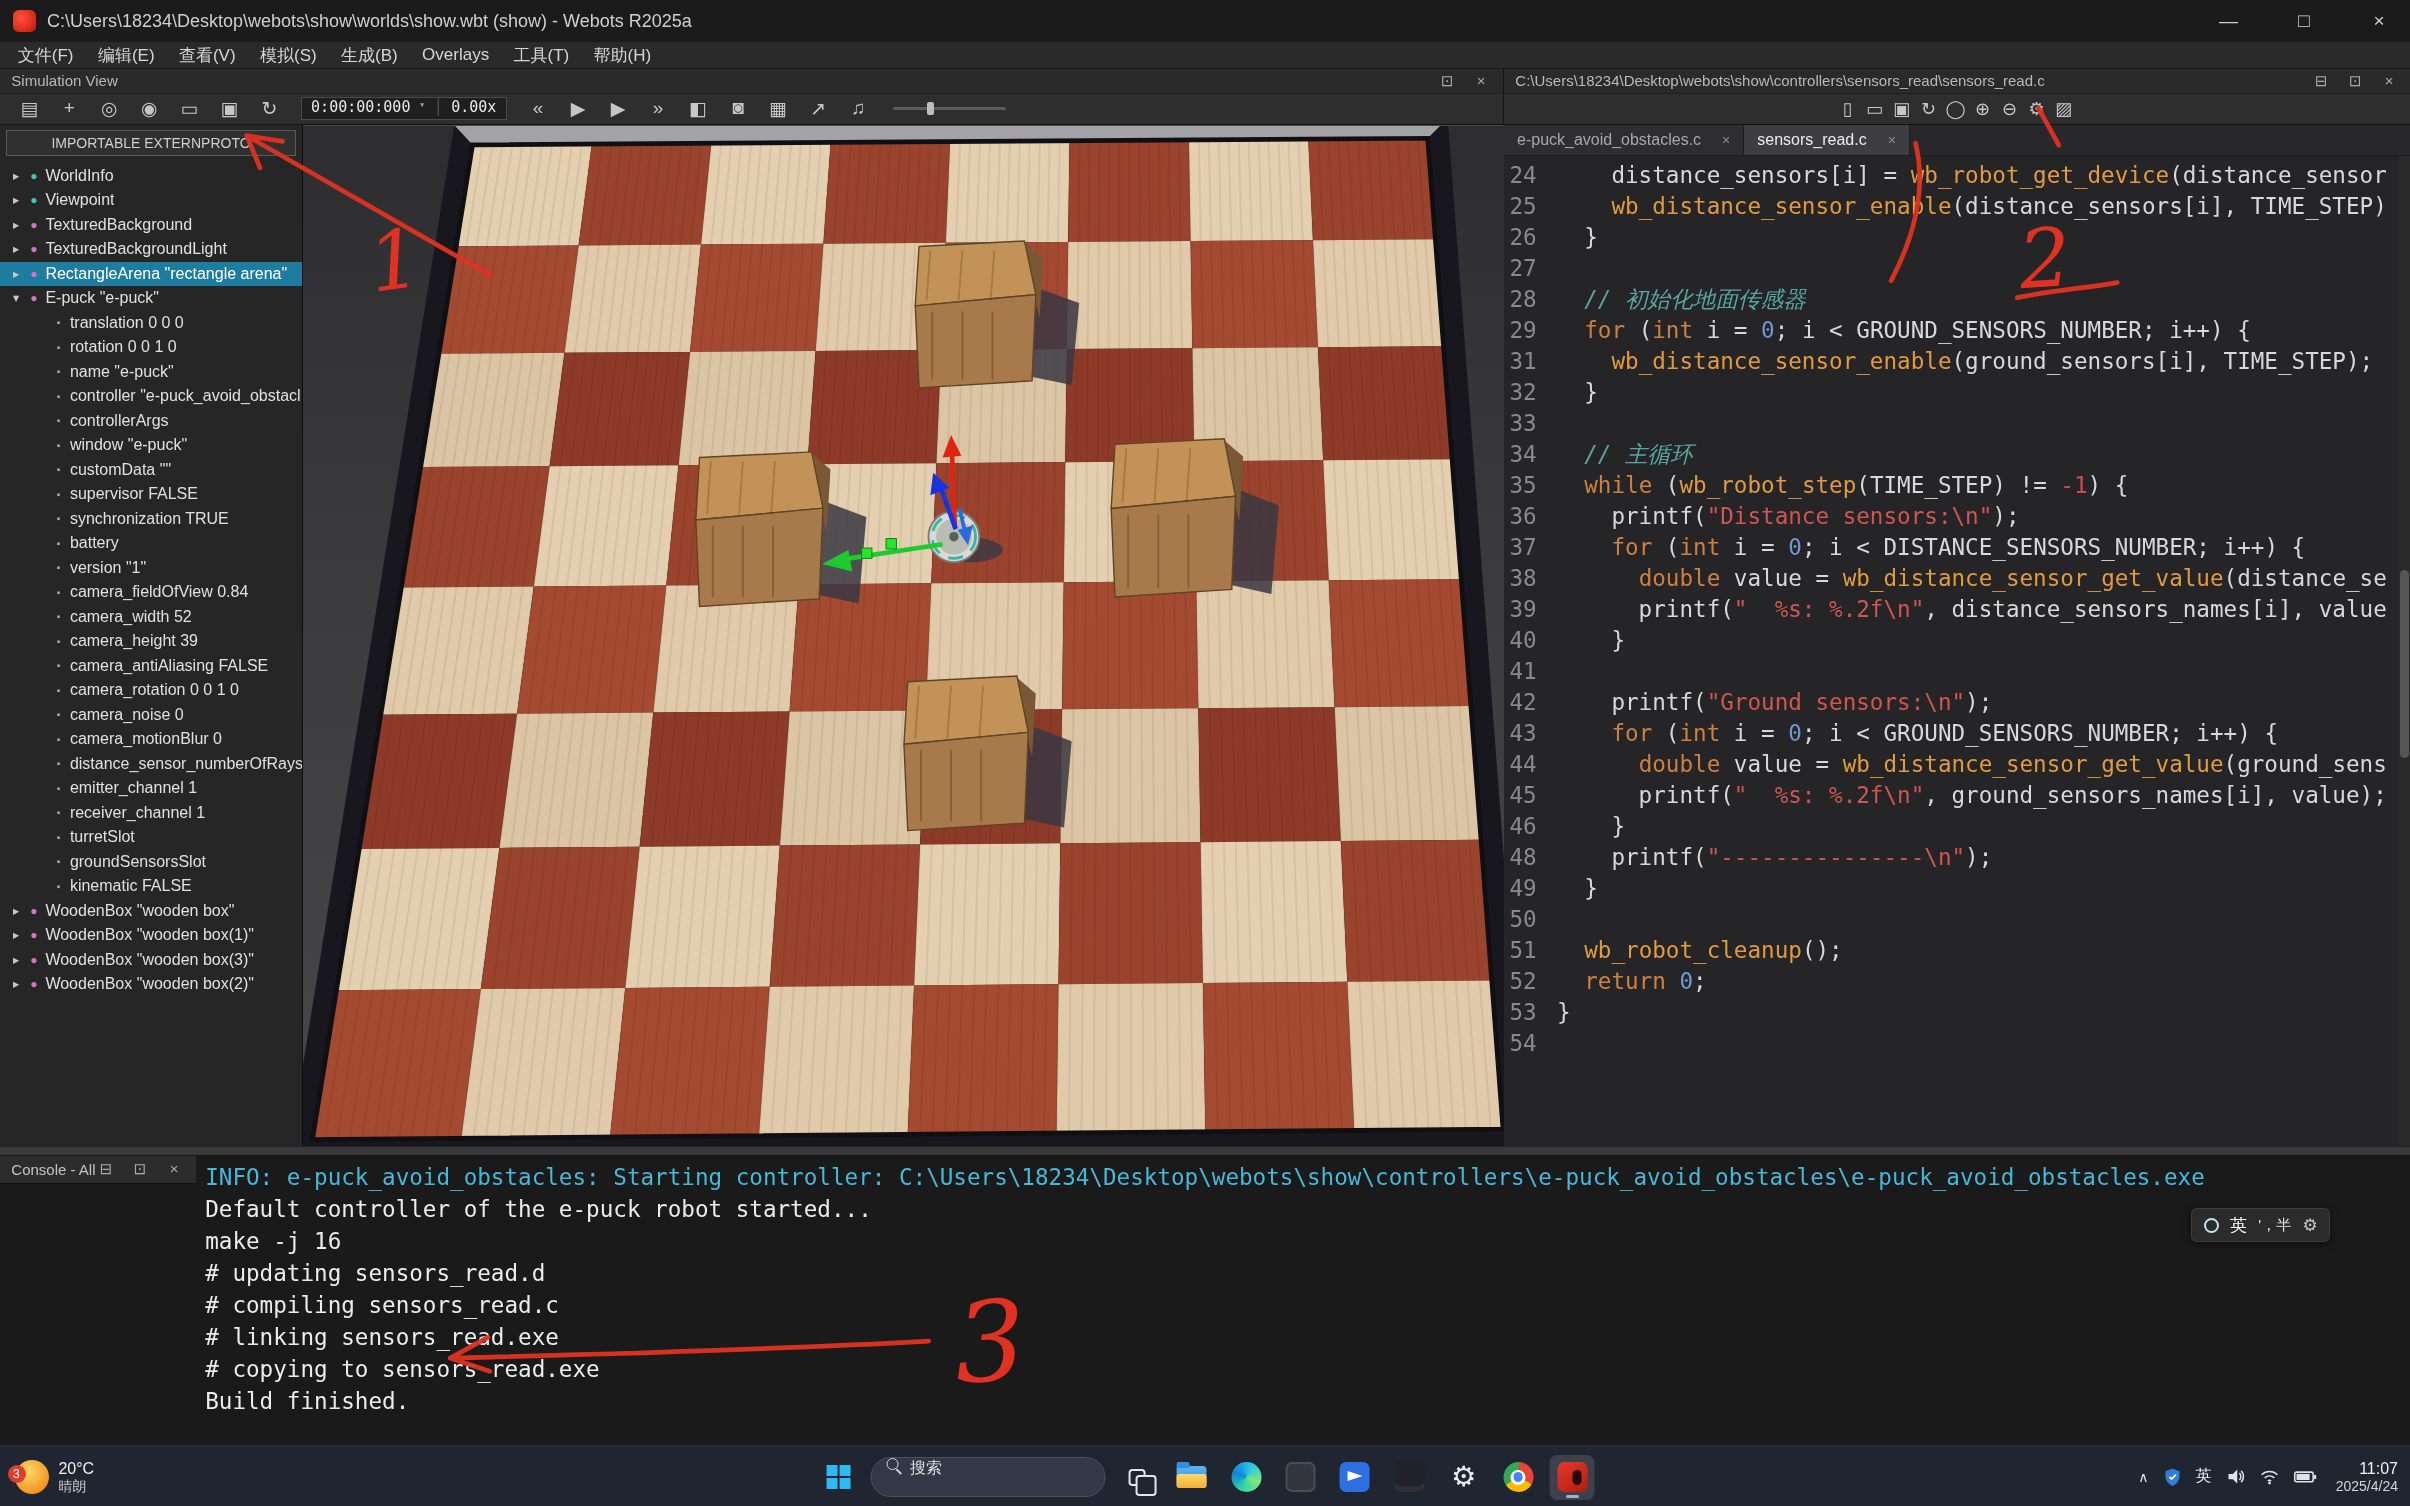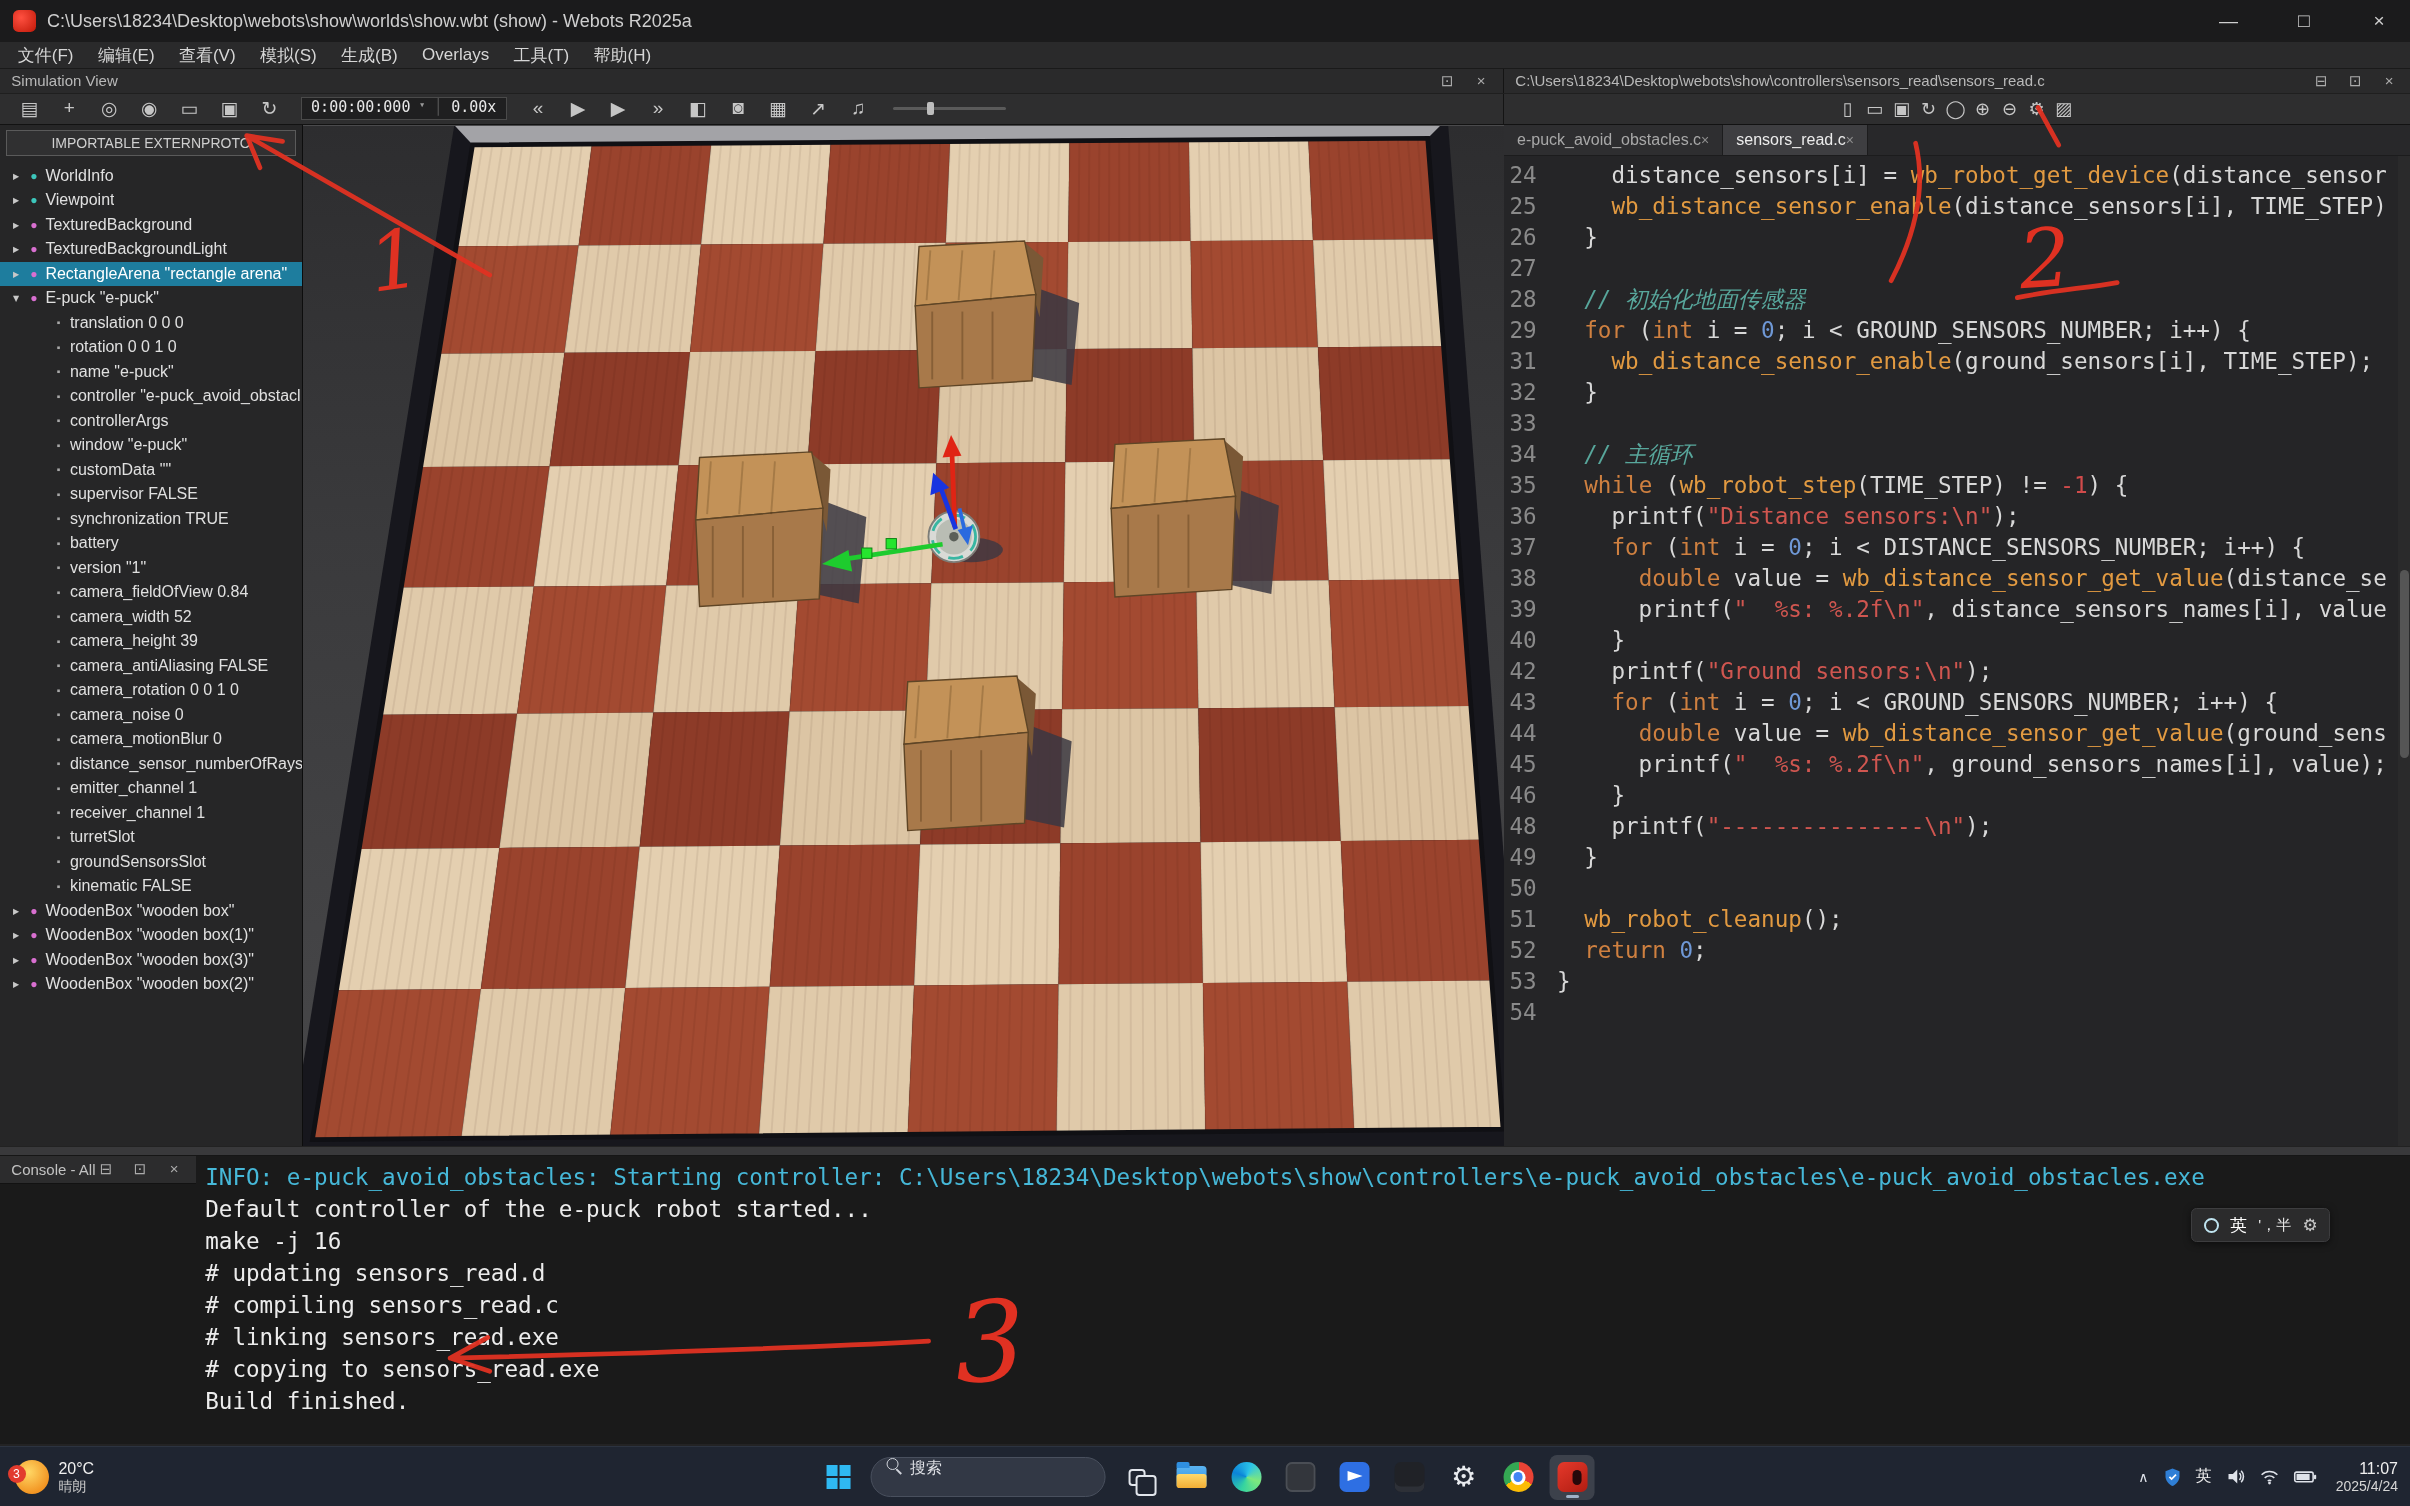--- a/index.html
+++ b/index.html
@@ -48,21 +48,21 @@
 .tw-arrow{width:17px;font-size:12.2px;color:#c8c8c8;text-align:center;flex:none}
 .tw-ic{width:19px;text-align:center;font-size:12.2px;flex:none}
 .tw-ic.teal{color:#3cc6bb}.tw-ic.pink{color:#d86fd0}.tw-ic.dot{color:#a8a8a8;font-size:10.4px}
 .tw-label{margin-left:1.9px;overflow:hidden}
 
 .scene{position:relative;width:1201px;background:linear-gradient(180deg,#2d2d2f 0%,#3a3a3c 40%,#48484a 100%);overflow:hidden;border-top:0.9px solid #4a4a4c}
 #scene-svg{position:absolute;inset:0}
 
 .editor{flex:1;background:#252527;display:flex;flex-direction:column;position:relative;overflow:hidden}
 .tabbar{height:31px;background:#28282a;display:flex;border-bottom:0.9px solid #1c1c1d}
-.tab{display:flex;align-items:center;gap:0;padding:0 13px;font-size:16px;color:#a8a8a8;background:#2e2e30;border-right:0.9px solid #1c1c1d;white-space:nowrap}
+.tab{display:flex;align-items:center;gap:21px;padding:0 13px;font-size:16px;color:#a8a8a8;background:#2e2e30;border-right:0.9px solid #1c1c1d;white-space:nowrap}
 .tab.active{background:#3e3e41;color:#ececec}
 .tab .x{color:#8f8f8f;font-size:14px}
 .code{flex:1;overflow:hidden;padding-top:4.7px;font-family:"DejaVu Sans Mono","Liberation Mono",monospace;font-size:22.6px;line-height:31px}
 .codeline{display:flex;white-space:pre;height:31px}
 .lnum{width:53px;padding-right:15px;text-align:center;color:#8a8a8a;flex:none}
 .seg-p{color:#d8d8d8}.seg-k{color:#cf8040}.seg-f{color:#e29a41}.seg-s{color:#d05650}
 .seg-n{color:#6f98d6}.seg-e{color:#d14b4b}.seg-c{color:#58a79c;font-style:italic}
 .vscroll{position:absolute;right:0;top:31px;width:13px;height:calc(100% - 31px);background:#2a2a2b}
 .vthumb{position:absolute;right:1.9px;top:414px;width:9.4px;height:188px;background:#555;border-radius:4.7px}
 
@@ -649,20 +649,21 @@
           <div class="codeline"><span class="lnum">31</span><span class="seg-p">    </span><span class="seg-f">wb_distance_sensor_enable</span><span class="seg-p">(ground_sensors[i], TIME_STEP);</span></div>
           <div class="codeline"><span class="lnum">32</span><span class="seg-p">  }</span></div>
           <div class="codeline"><span class="lnum">33</span></div>
           <div class="codeline"><span class="lnum">34</span><span class="seg-c">  // 主循环</span></div>
           <div class="codeline"><span class="lnum">35</span><span class="seg-p">  </span><span class="seg-k">while</span><span class="seg-p"> (</span><span class="seg-f">wb_robot_step</span><span class="seg-p">(TIME_STEP) != </span><span class="seg-e">-1</span><span class="seg-p">) {</span></div>
           <div class="codeline"><span class="lnum">36</span><span class="seg-p">    printf(</span><span class="seg-s">"Distance sensors:\n"</span><span class="seg-p">);</span></div>
           <div class="codeline"><span class="lnum">37</span><span class="seg-p">    </span><span class="seg-k">for</span><span class="seg-p"> (</span><span class="seg-k">int</span><span class="seg-p"> i = </span><span class="seg-n">0</span><span class="seg-p">; i &lt; DISTANCE_SENSORS_NUMBER; i++) {</span></div>
           <div class="codeline"><span class="lnum">38</span><span class="seg-p">      </span><span class="seg-k">double</span><span class="seg-p"> value = </span><span class="seg-f">wb_distance_sensor_get_value</span><span class="seg-p">(distance_se</span></div>
           <div class="codeline"><span class="lnum">39</span><span class="seg-p">      printf(</span><span class="seg-s">"  %s: %.2f\n"</span><span class="seg-p">, distance_sensors_names[i], value</span></div>
           <div class="codeline"><span class="lnum">40</span><span class="seg-p">    }</span></div>
+          <div class="codeline"><span class="lnum">41</span></div>
           <div class="codeline"><span class="lnum">42</span><span class="seg-p">    printf(</span><span class="seg-s">"Ground sensors:\n"</span><span class="seg-p">);</span></div>
           <div class="codeline"><span class="lnum">43</span><span class="seg-p">    </span><span class="seg-k">for</span><span class="seg-p"> (</span><span class="seg-k">int</span><span class="seg-p"> i = </span><span class="seg-n">0</span><span class="seg-p">; i &lt; GROUND_SENSORS_NUMBER; i++) {</span></div>
           <div class="codeline"><span class="lnum">44</span><span class="seg-p">      </span><span class="seg-k">double</span><span class="seg-p"> value = </span><span class="seg-f">wb_distance_sensor_get_value</span><span class="seg-p">(ground_sens</span></div>
           <div class="codeline"><span class="lnum">45</span><span class="seg-p">      printf(</span><span class="seg-s">"  %s: %.2f\n"</span><span class="seg-p">, ground_sensors_names[i], value);</span></div>
           <div class="codeline"><span class="lnum">46</span><span class="seg-p">    }</span></div>
           <div class="codeline"><span class="lnum">48</span><span class="seg-p">    printf(</span><span class="seg-s">"---------------\n"</span><span class="seg-p">);</span></div>
           <div class="codeline"><span class="lnum">49</span><span class="seg-p">  }</span></div>
           <div class="codeline"><span class="lnum">50</span></div>
           <div class="codeline"><span class="lnum">51</span><span class="seg-p">  </span><span class="seg-f">wb_robot_cleanup</span><span class="seg-p">();</span></div>
           <div class="codeline"><span class="lnum">52</span><span class="seg-p">  </span><span class="seg-k">return</span><span class="seg-p"> </span><span class="seg-n">0</span><span class="seg-p">;</span></div>

